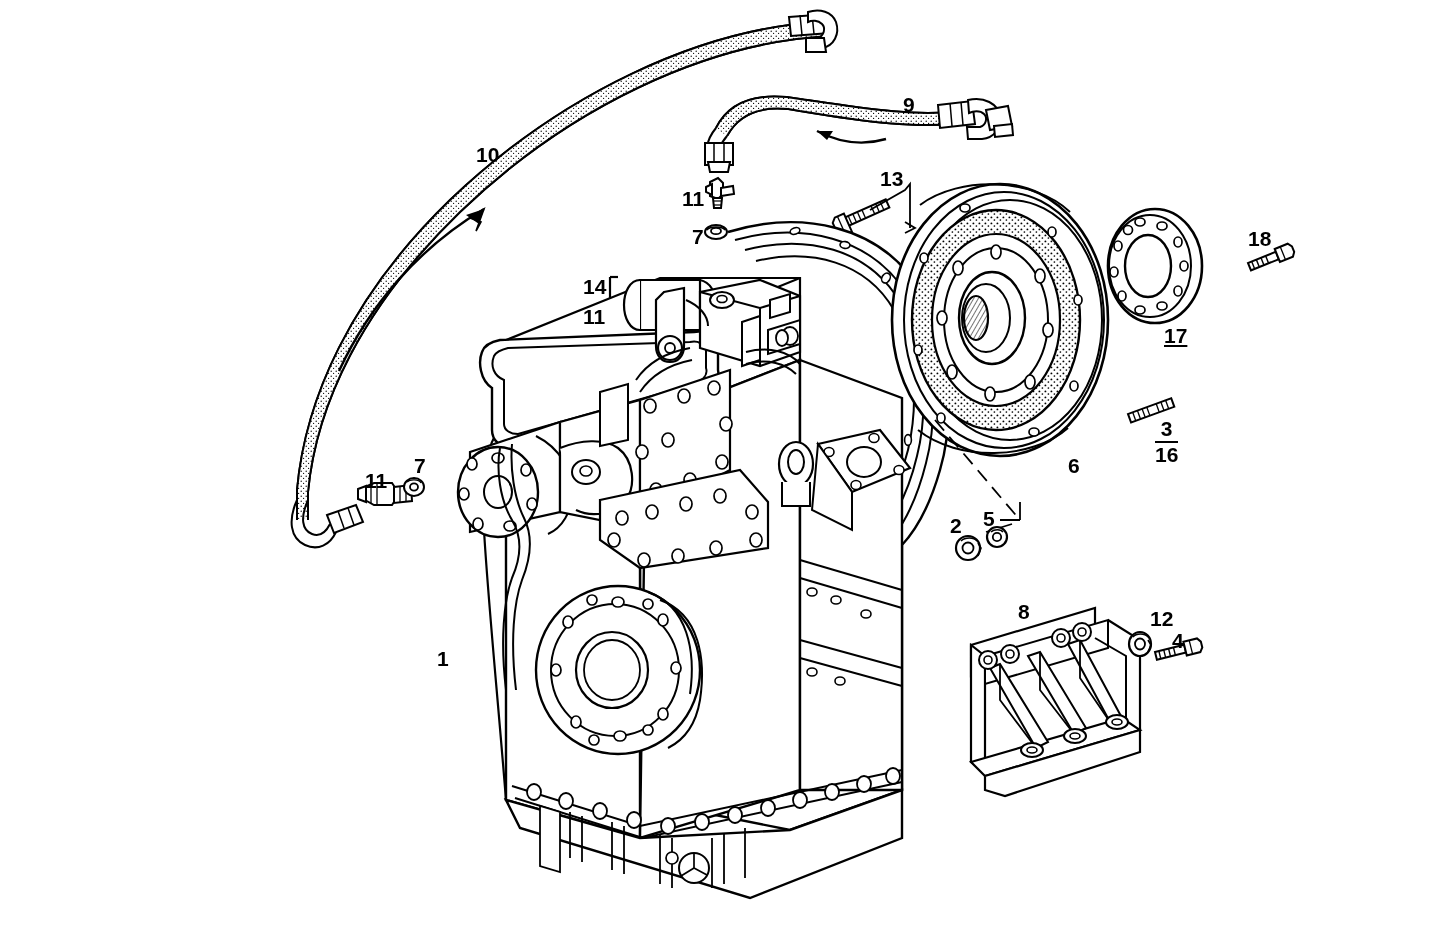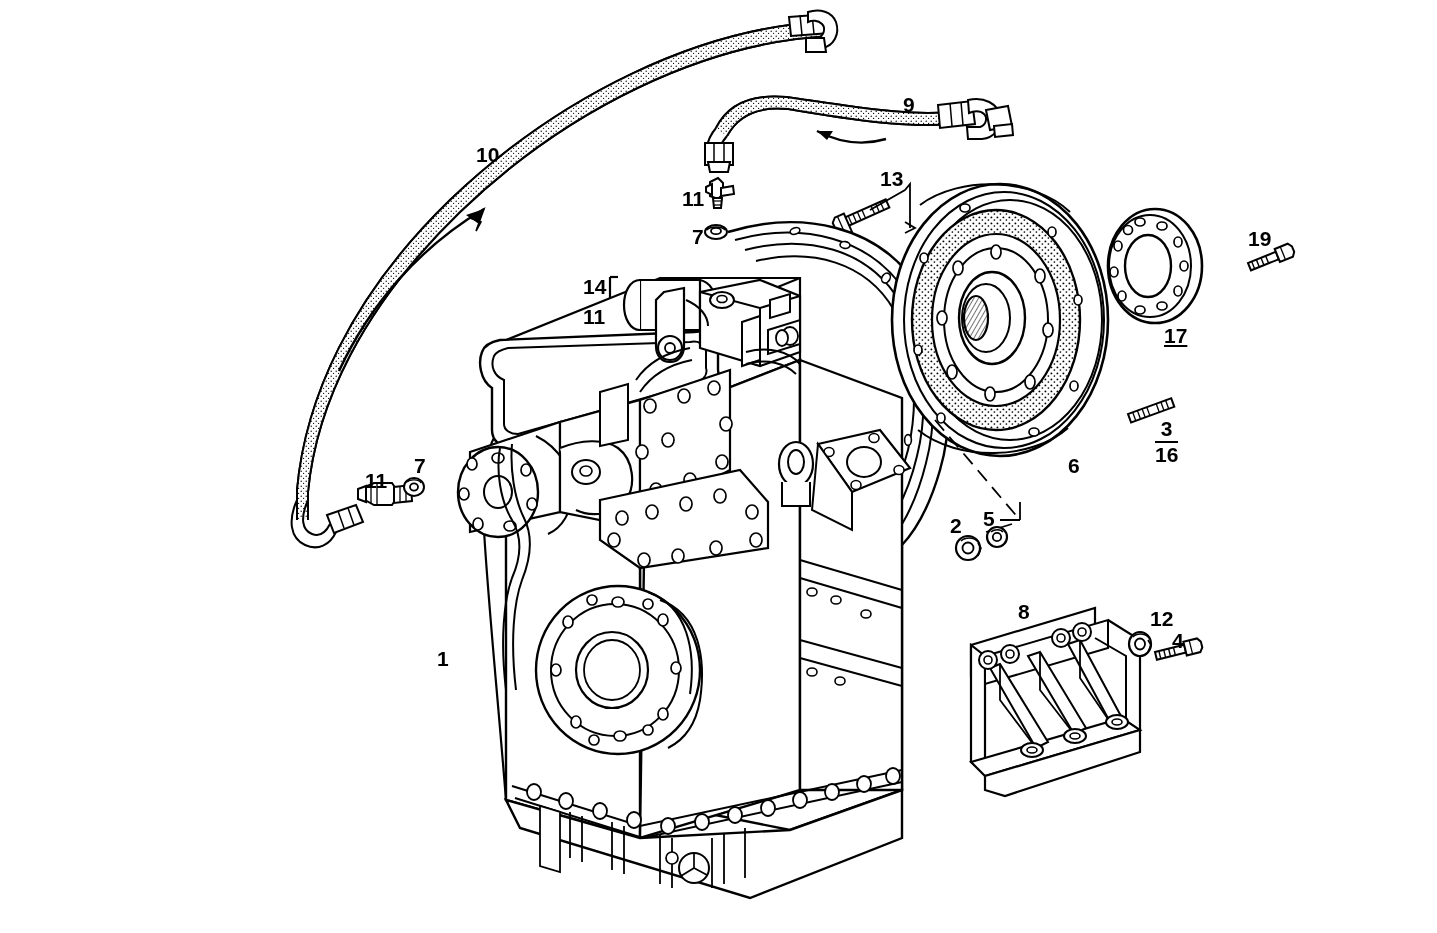--- a/index.html
+++ b/index.html
@@ -545,15 +545,15 @@
   <div class="callout" style="left:1018px;top:601px;">8</div>
   <div class="callout" style="left:903px;top:94px;">9</div>
   <div class="callout" style="left:476px;top:144px;">10</div>
   <div class="callout" style="left:682px;top:188px;">11</div>
   <div class="callout" style="left:365px;top:470px;">11</div>
   <div class="callout" style="left:1133px;top:608px;margin-left:17px;">12</div>
   <div class="callout" style="left:832px;top:168px;margin-left:48px;">13</div>
   <div class="callout" style="left:583px;top:276px;">14</div>
   <div class="callout" style="left:583px;top:306px;">11</div>
   <div class="callout" style="left:1164px;top:325px;text-decoration:underline;">17</div>
-  <div class="callout" style="left:1248px;top:228px;">19</div>
+  <div class="callout" style="left:1248px;top:228px;">18</div>
 
 </div>
 
 </body></html>

